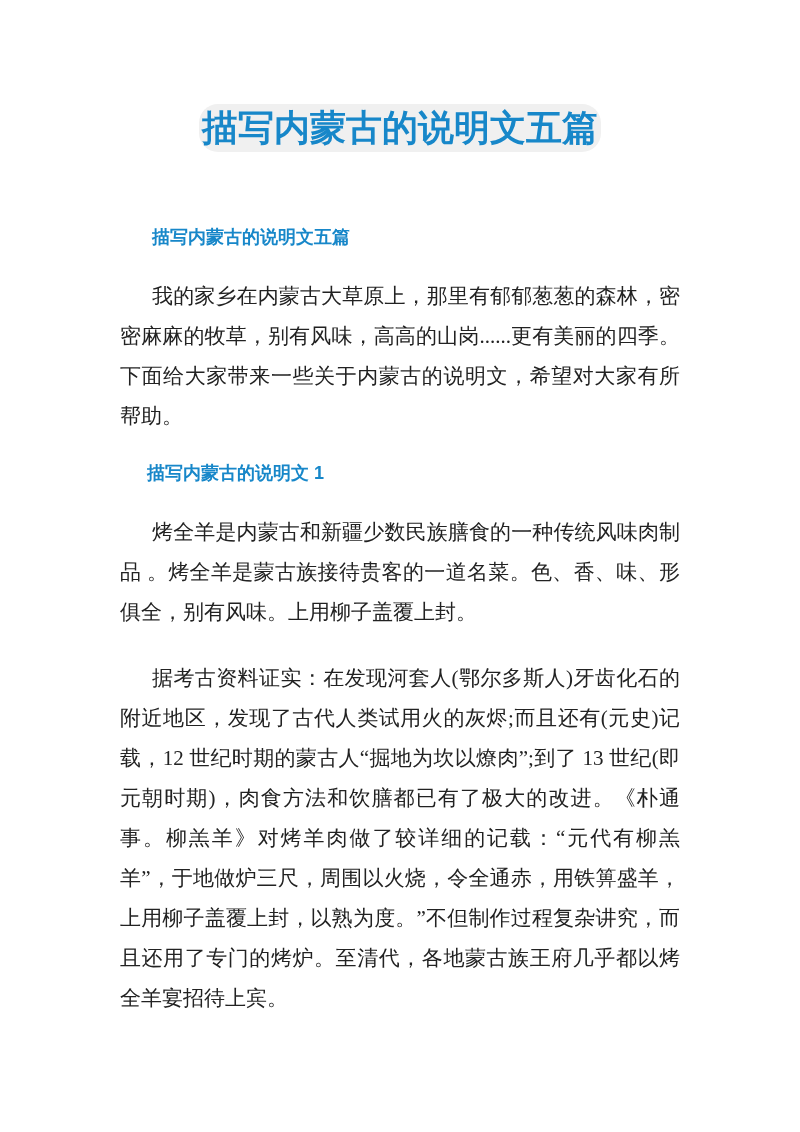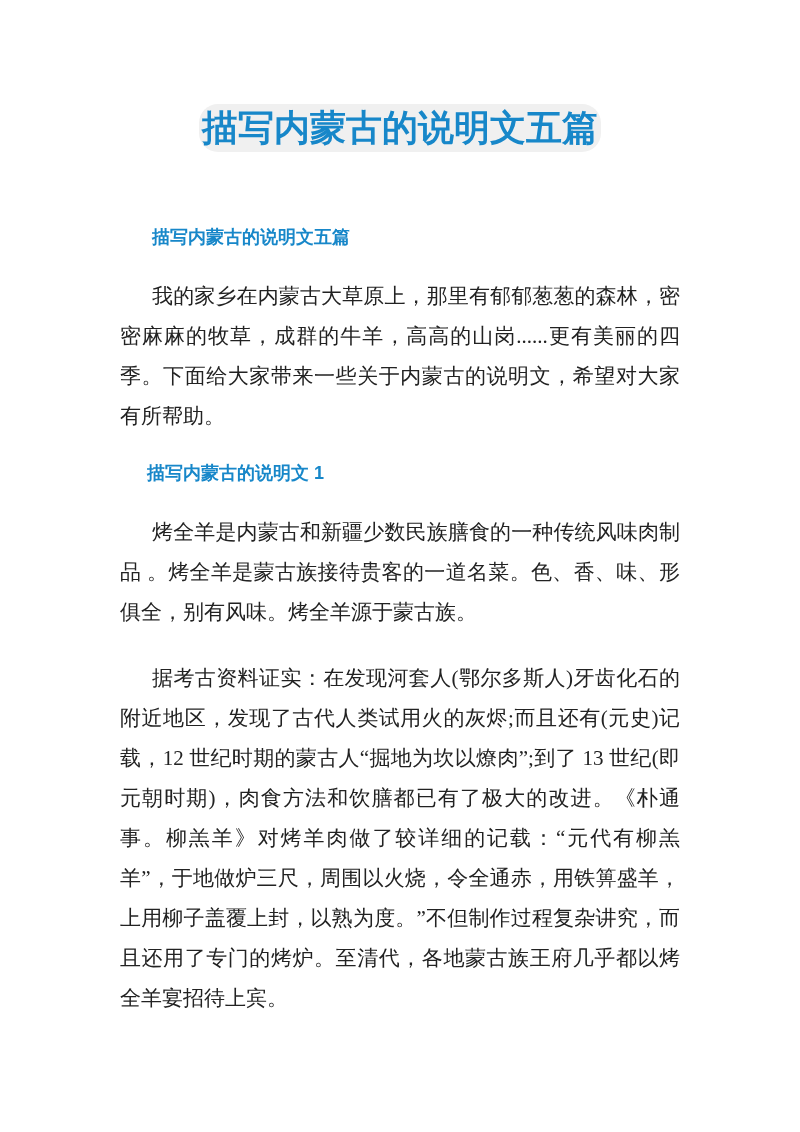--- a/index.html
+++ b/index.html
@@ -64,22 +64,22 @@
 <div class="page">
 
   <div class="title-wrap">
     <h1 class="doc-title">描写内蒙古的说明文五篇</h1>
   </div>
 
   <div class="content">
 
     <h2 class="section-heading heading-first">描写内蒙古的说明文五篇</h2>
 
-    <p class="body-paragraph">我的家乡在内蒙古大草原上，那里有郁郁葱葱的森林，密密麻麻的牧草，成群的牛羊，高高的山岗......更有美丽的四季。下面给大家带来一些关于内蒙古的说明文，希望对大家有所帮助。</p>
+    <p class="body-paragraph">我的家乡在内蒙古大草原上，那里有郁郁葱葱的森林，密密麻麻的牧草，别有风味，高高的山岗......更有美丽的四季。下面给大家带来一些关于内蒙古的说明文，希望对大家有所帮助。</p>
 
     <h2 class="section-heading heading-next">描写内蒙古的说明文 1</h2>
 
-    <p class="body-paragraph">烤全羊是内蒙古和新疆少数民族膳食的一种传统风味肉制品 。烤全羊是蒙古族接待贵客的一道名菜。色、香、味、形俱全，别有风味。烤全羊源于蒙古族。</p>
+    <p class="body-paragraph">烤全羊是内蒙古和新疆少数民族膳食的一种传统风味肉制品 。烤全羊是蒙古族接待贵客的一道名菜。色、香、味、形俱全，别有风味。上用柳子盖覆上封。</p>
 
     <p class="body-paragraph">据考古资料证实：在发现河套人(鄂尔多斯人)牙齿化石的附近地区，发现了古代人类试用火的灰烬;而且还有(元史)记载，12 世纪时期的蒙古人“掘地为坎以燎肉”;到了 13 世纪(即元朝时期)，肉食方法和饮膳都已有了极大的改进。《朴通事。柳羔羊》对烤羊肉做了较详细的记载：“元代有柳羔羊”，于地做炉三尺，周围以火烧，令全通赤，用铁箅盛羊，上用柳子盖覆上封，以熟为度。”不但制作过程复杂讲究，而且还用了专门的烤炉。至清代，各地蒙古族王府几乎都以烤全羊宴招待上宾。</p>
 
   </div>
 </div>
 
 </body></html>

